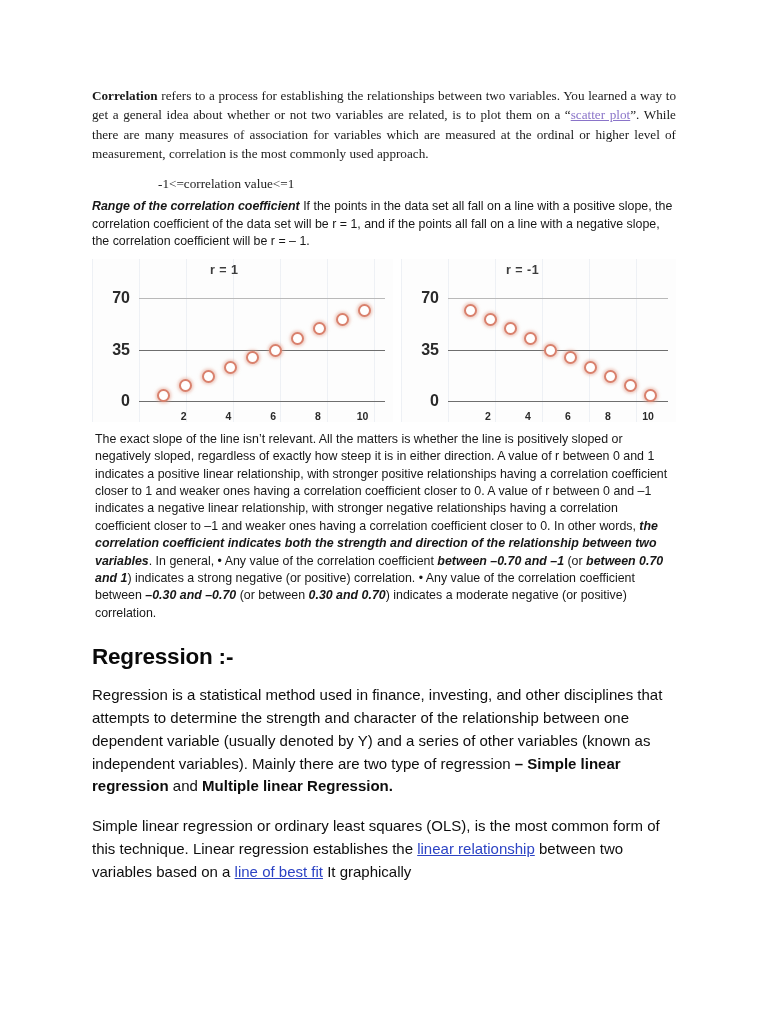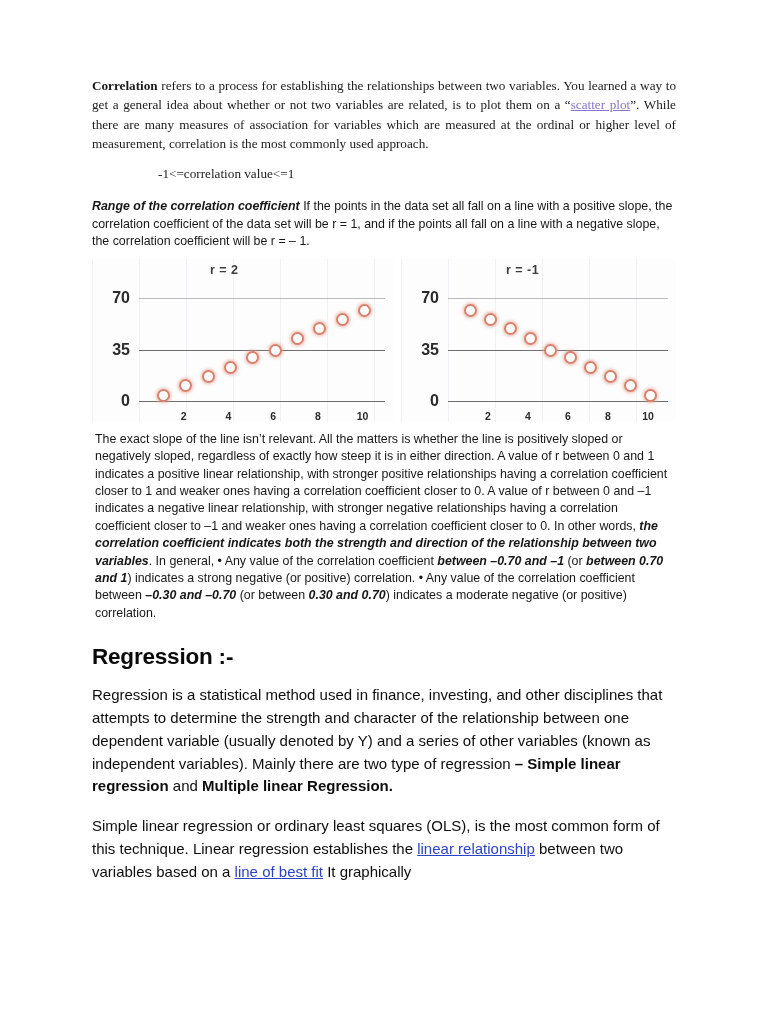--- a/index.html
+++ b/index.html
@@ -18,37 +18,37 @@
   .page {
     position: absolute;
     left: 0; top: 0;
     width: 768px;
     height: 1024px;
     background: #fff;
   }
   .content {
     position: absolute;
     left: 92px;
-    top: 76px;
+    top: 86px;
     width: 584px;
   }
 
   
   .serif {
     font-family: "Liberation Serif", "DejaVu Serif", serif;
     font-size: 13.2px;
     line-height: 19.3px;
     color: #1a1a1a;
     text-align: justify;
   }
   .serif b { font-weight: bold; }
   .p-intro { margin: 0 0 11px 0; }
   .p-adjust { margin: 0 0 12px 0; }
   .p-range-formula {
-    margin: 0 0 15px 0;
+    margin: 0 0 5px 0;
     padding-left: 66px;
   }
   .p-maintask { margin: 0 0 14px 0; }
 
   a.link-visited {
     color: #8a74c9;
     text-decoration: underline;
   }
   a.link-blue {
     color: #2c43c4;
@@ -182,21 +182,21 @@
 
     <p class="serif p-range-formula">-1&lt;=correlation value&lt;=1</p>
 
 
     <p class="sans p-rangecoef"><b>Range of the correlation coefficient</b><span> If the points in the data set all fall on a line with a positive slope, the correlation coefficient of the data set will be r = 1, and if the points all fall on a line with a negative slope, the correlation coefficient will be r = – 1.</span></p>
 
     <div class="charts">
 
       <div class="chart-panel chart-left">
         <div class="chart-bg-grid"></div>
-        <div class="chart-title" style="left:118px;">r = 2</div>
+        <div class="chart-title" style="left:118px;">r = 1</div>
         <div class="plot" id="plot-left">
             <div class="gridline bottom" style="top: 114px;"></div>
             <div class="ytick" style="top: 114px;">0</div>
             <div class="gridline mid" style="top: 62.8462px;"></div>
             <div class="ytick" style="top: 62.8462px;">35</div>
             <div class="gridline top" style="top: 11.6923px;"></div>
             <div class="ytick" style="top: 11.6923px;">70</div>
             <div class="xtick" style="left: 44.7273px;">2</div>
             <div class="xtick" style="left: 89.4545px;">4</div>
             <div class="xtick" style="left: 134.182px;">6</div>

